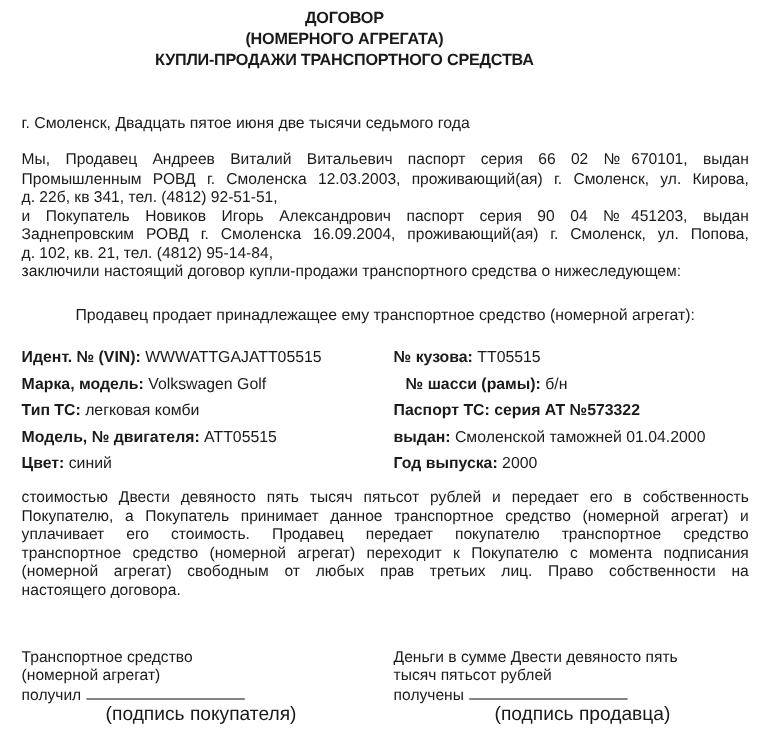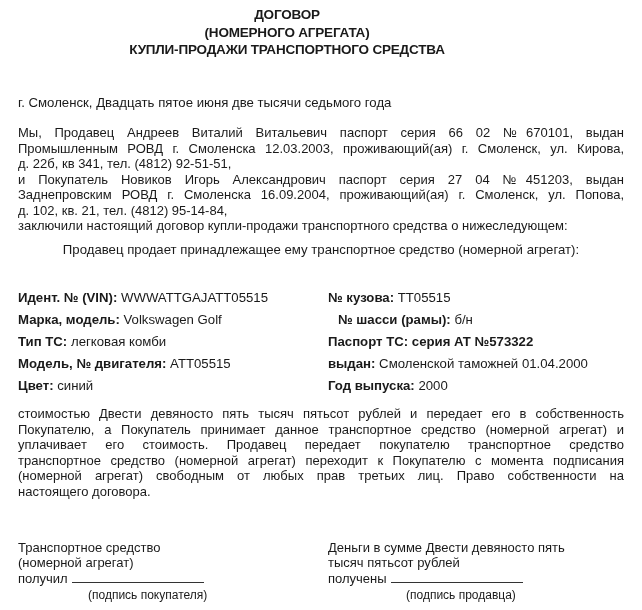--- a/index.html
+++ b/index.html
@@ -14,43 +14,43 @@
       letter-spacing: -0.2px;
     }
     .title div { white-space: nowrap; }
     .line { position: absolute; white-space: nowrap; line-height: 16px; }
     .para {
       position: absolute; left: 18px; width: 606px;
       text-align: justify; line-height: 15.5px; font-size: 13px;
     }
     .para div { text-align-last: justify; }
     .para div.last { text-align-last: left; }
-    .intro { position: absolute; left: 0; width: 642px; text-align: center; top: 242px; line-height: 16px; }
+    .intro { position: absolute; left: 0; width: 642px; text-align: center; top: 255px; line-height: 16px; }
     .field { position: absolute; white-space: nowrap; line-height: 16px; }
     .field b { font-weight: bold; }
     .sig { position: absolute; line-height: 15px; font-size: 13px; white-space: nowrap; }
     .sig .blank { display: inline-block; width: 132px; border-bottom: 1px solid #333; height: 12px; vertical-align: baseline; margin-left: 4px; }
-    .sig .caption { font-size: 12px; display: block; margin-top: 2px; }
+    .sig .caption { font-size: 16px; display: block; margin-top: 2px; text-align: center; }
   </style>
 </head>
 <body>
 
 <div class="title">
   <div>ДОГОВОР</div>
   <div>(НОМЕРНОГО АГРЕГАТА)</div>
   <div>КУПЛИ-ПРОДАЖИ ТРАНСПОРТНОГО СРЕДСТВА</div>
 </div>
 
 <div class="line" style="left:18px; top:95px;">г. Смоленск, Двадцать пятое июня две тысячи седьмого года</div>
 
 <div class="para" style="top:125px;">
   <div>Мы, Продавец Андреев Виталий Витальевич паспорт серия 66 02 №670101, выдан</div>
   <div>Промышленным РОВД г. Смоленска 12.03.2003, проживающий(ая) г. Смоленск, ул. Кирова,</div>
   <div class="last">д. 22б, кв 341, тел. (4812) 92-51-51,</div>
-  <div>и Покупатель Новиков Игорь Александрович паспорт серия 27 04 №451203, выдан</div>
+  <div>и Покупатель Новиков Игорь Александрович паспорт серия 90 04 №451203, выдан</div>
   <div>Заднепровским РОВД г. Смоленска 16.09.2004, проживающий(ая) г. Смоленск, ул. Попова,</div>
   <div class="last">д. 102, кв. 21, тел. (4812) 95-14-84,</div>
   <div class="last">заключили настоящий договор купли-продажи транспортного средства о нижеследующем:</div>
 </div>
 
 <div class="intro">Продавец продает принадлежащее ему транспортное средство (номерной агрегат):</div>
 
 <div class="field" style="left:18px; top:290px;"><b>Идент. № (VIN):</b> <span>WWWATTGAJATT05515</span></div>
 <div class="field" style="left:18px; top:312px;"><b>Марка, модель:</b> <span>Volkswagen Golf</span></div>
 <div class="field" style="left:18px; top:334px;"><b>Тип ТС:</b> <span>легковая комби</span></div>

